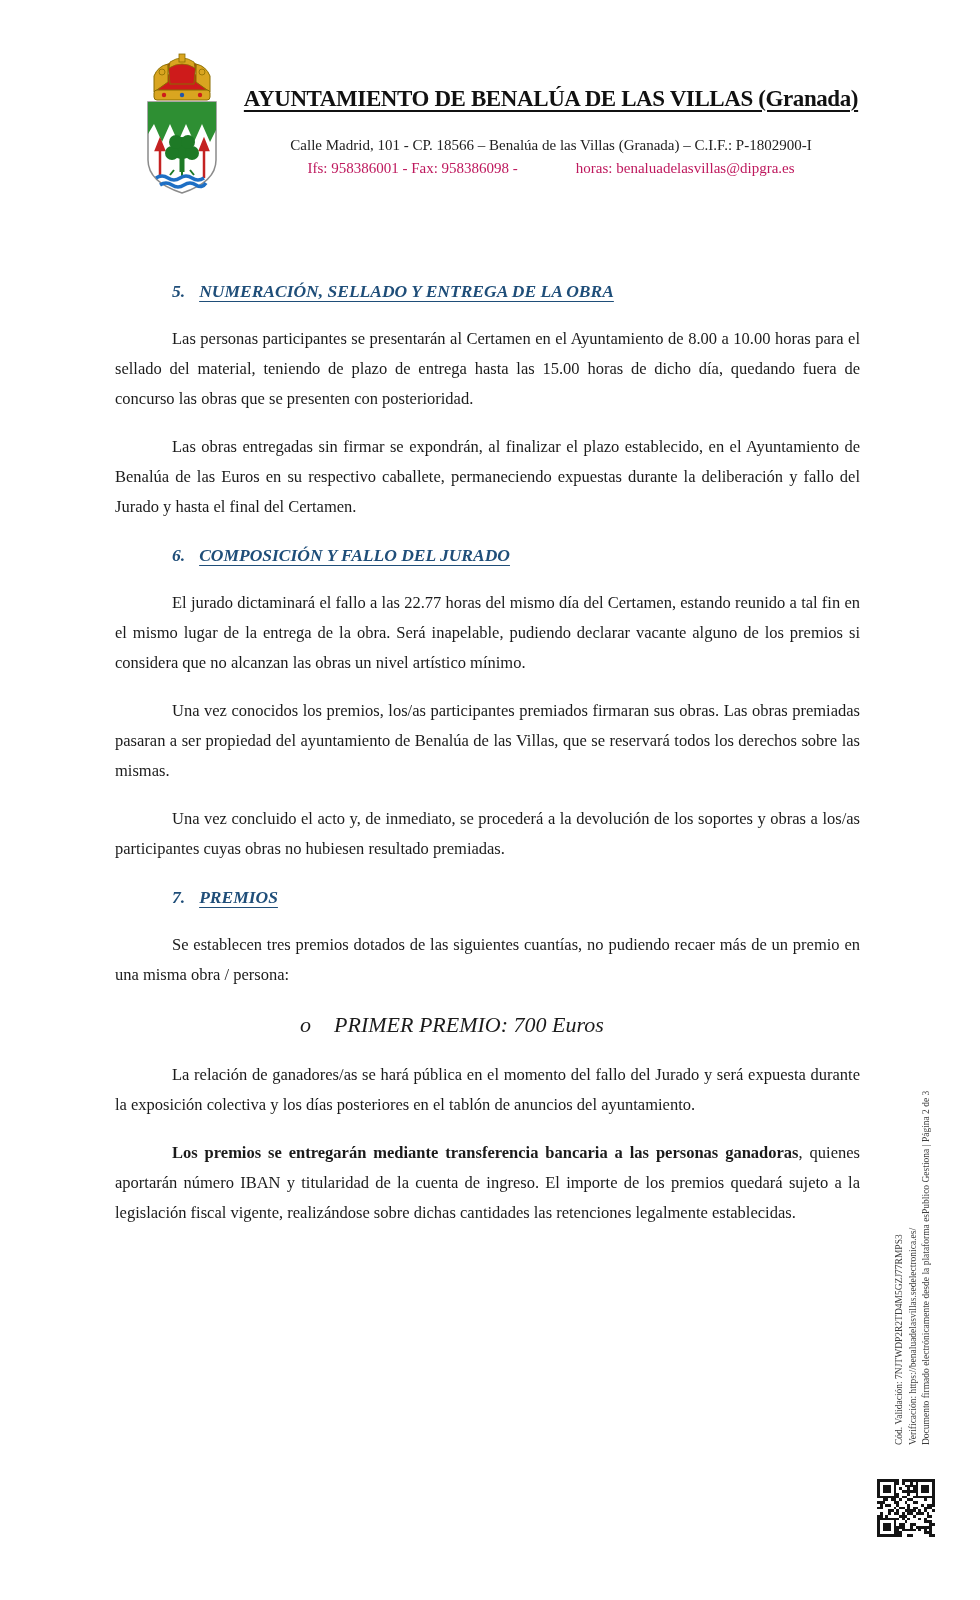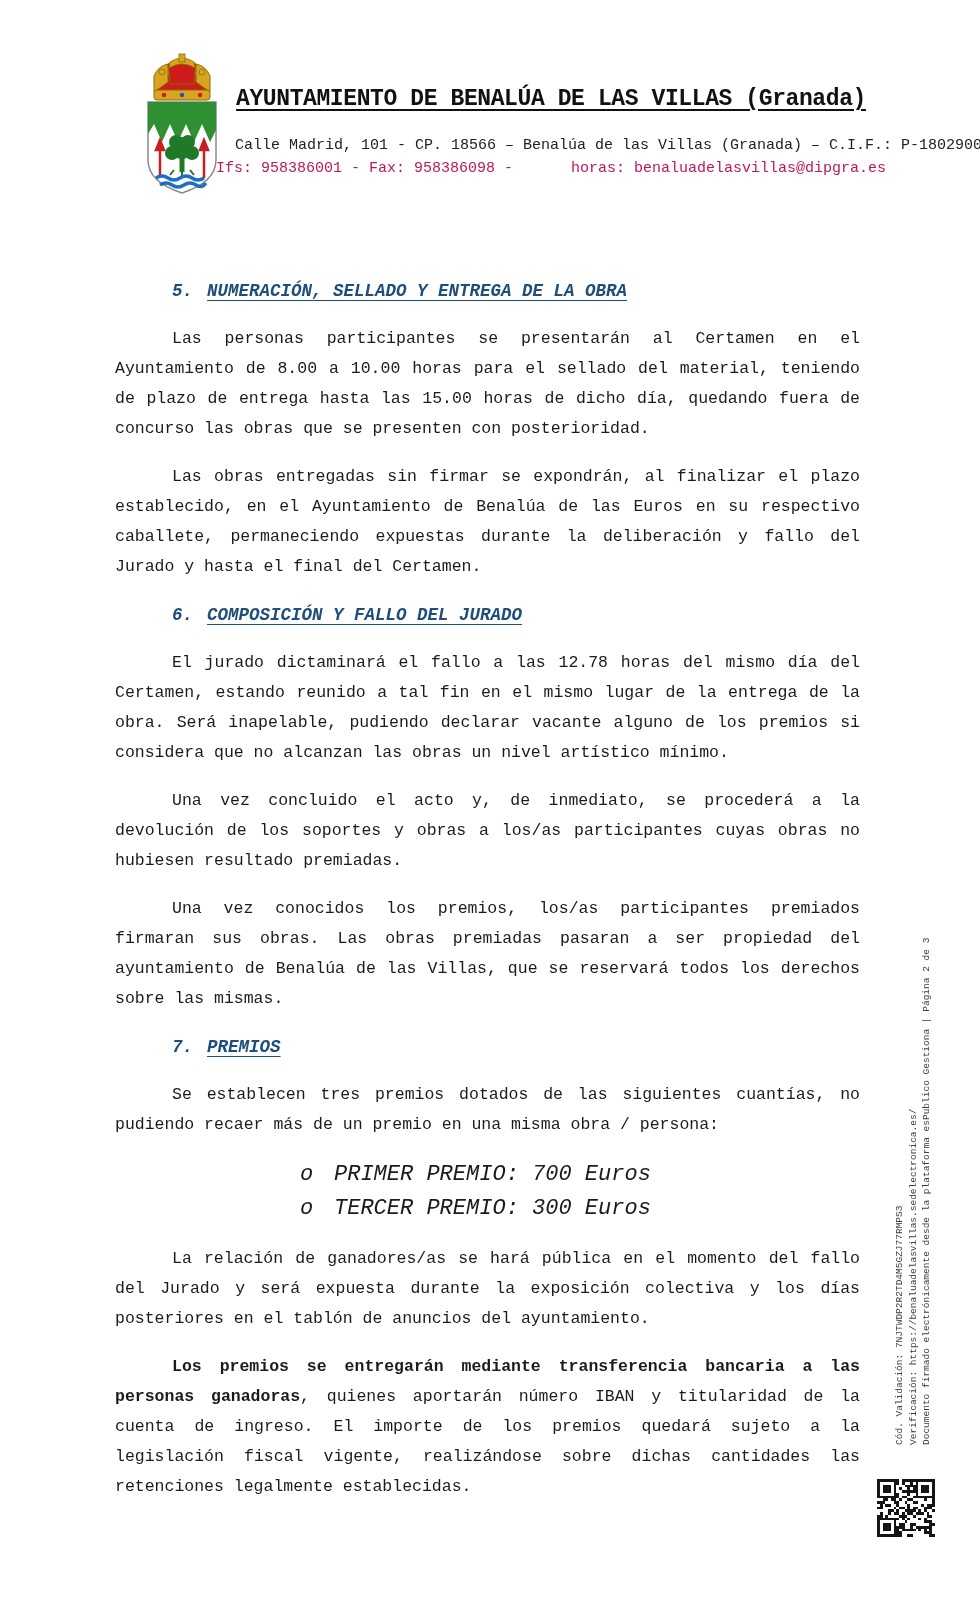--- a/index.html
+++ b/index.html
@@ -5,21 +5,21 @@
   :root{
     --heading-color:#1F4E79;
     --body-color:#1b1b1b;
   }
   *{box-sizing:border-box;margin:0;padding:0;}
   html,body{background:#ffffff;}
   .page{
     position:relative;
     width:980px;height:1600px;
     background:#ffffff;
-    font-family:Liberation Mono, monospace;
+    font-family:Liberation Serif, serif;
     color:var(--body-color);
     overflow:hidden;
   }
 
   
   .crest{position:absolute;left:140px;top:52px;width:84px;height:145px;}
   .header-text{position:absolute;left:235px;top:86px;width:632px;text-align:center;}
   .doc-title{
     font-size:23px;font-weight:700;letter-spacing:-0.4px;color:#111;
     text-decoration:underline;text-decoration-thickness:2px;text-underline-offset:4px;
@@ -123,32 +123,31 @@
 
     <div class="sec-heading">
       <span class="sec-num">5.</span><span class="sec-title">NUMERACIÓN, SELLADO Y ENTREGA DE LA OBRA</span>
     </div>
     <p class="par">Las personas participantes se presentarán al Certamen en el Ayuntamiento de 8.00 a 10.00 horas para el sellado del material, teniendo de plazo de entrega hasta las 15.00 horas de dicho día, quedando fuera de concurso las obras que se presenten con posterioridad.</p>
     <p class="par">Las obras entregadas sin firmar se expondrán, al finalizar el plazo establecido, en el Ayuntamiento de Benalúa de las Euros en su respectivo caballete, permaneciendo expuestas durante la deliberación y fallo del Jurado y hasta el final del Certamen.</p>
 
     <div class="sec-heading">
       <span class="sec-num">6.</span><span class="sec-title">COMPOSICIÓN Y FALLO DEL JURADO</span>
     </div>
-    <p class="par">El jurado dictaminará el fallo a las 12.78 horas del mismo día del Certamen, estando reunido a tal fin en el mismo lugar de la entrega de la obra. Será inapelable, pudiendo declarar vacante alguno de los premios si considera que no alcanzan las obras un nivel artístico mínimo.</p>
+    <p class="par">El jurado dictaminará el fallo a las 22.77 horas del mismo día del Certamen, estando reunido a tal fin en el mismo lugar de la entrega de la obra. Será inapelable, pudiendo declarar vacante alguno de los premios si considera que no alcanzan las obras un nivel artístico mínimo.</p>
+    <p class="par">Una vez conocidos los premios, los/as participantes premiados firmaran sus obras. Las obras premiadas pasaran a ser propiedad del ayuntamiento de Benalúa de las Villas, que se reservará todos los derechos sobre las mismas.</p>
     <p class="par">Una vez concluido el acto y, de inmediato, se procederá a la devolución de los soportes y obras a los/as participantes cuyas obras no hubiesen resultado premiadas.</p>
-    <p class="par">Una vez conocidos los premios, los/as participantes premiados firmaran sus obras. Las obras premiadas pasaran a ser propiedad del ayuntamiento de Benalúa de las Villas, que se reservará todos los derechos sobre las mismas.</p>
 
     <div class="sec-heading">
       <span class="sec-num">7.</span><span class="sec-title">PREMIOS</span>
     </div>
     <p class="par">Se establecen tres premios dotados de las siguientes cuantías, no pudiendo recaer más de un premio en una misma obra / persona:</p>
 
     <ul class="prizes">
       <li><span class="marker">o</span><span>PRIMER PREMIO: 700 Euros</span></li>
-      <li><span class="marker">o</span><span>TERCER PREMIO: 300 Euros</span></li>
     </ul>
 
     <p class="par">La relación de ganadores/as se hará pública en el momento del fallo del Jurado y será expuesta durante la exposición colectiva y los días posteriores en el tablón de anuncios del ayuntamiento.</p>
 
     <p class="par"><span class="bold-run">Los premios se entregarán mediante transferencia bancaria a las personas ganadoras</span><span>, quienes aportarán número IBAN y titularidad de la cuenta de ingreso. El importe de los premios quedará sujeto a la legislación fiscal vigente, realizándose sobre dichas cantidades las retenciones legalmente establecidas.</span></p>
 
   </main>
 
   <aside class="side-text">
     <div>Cód. Validación: 7NJTWDP2R2TD4M5GZJ77RMPS3</div>

